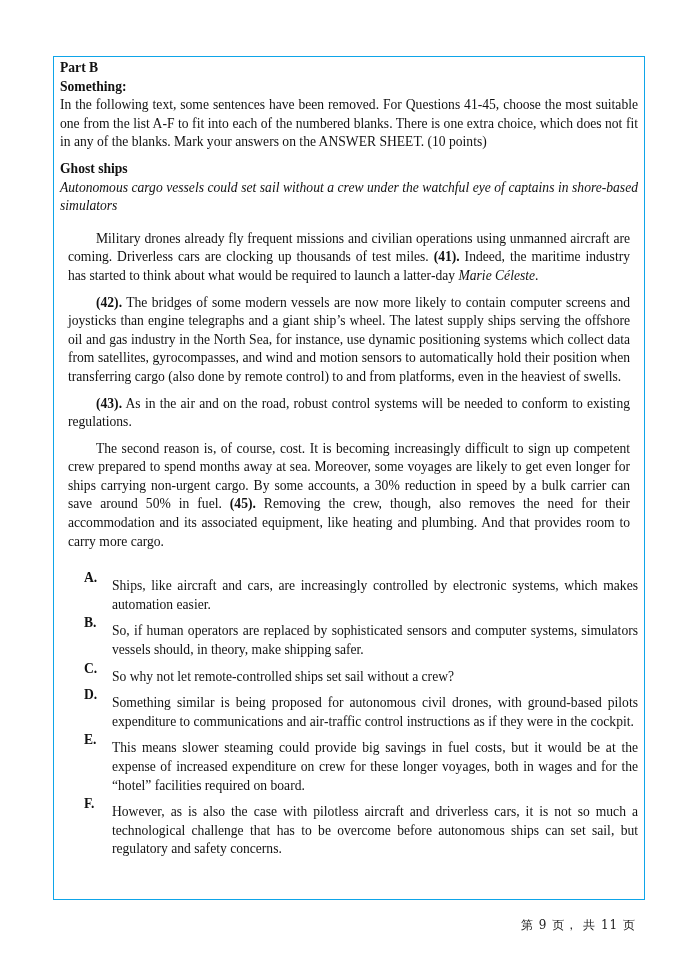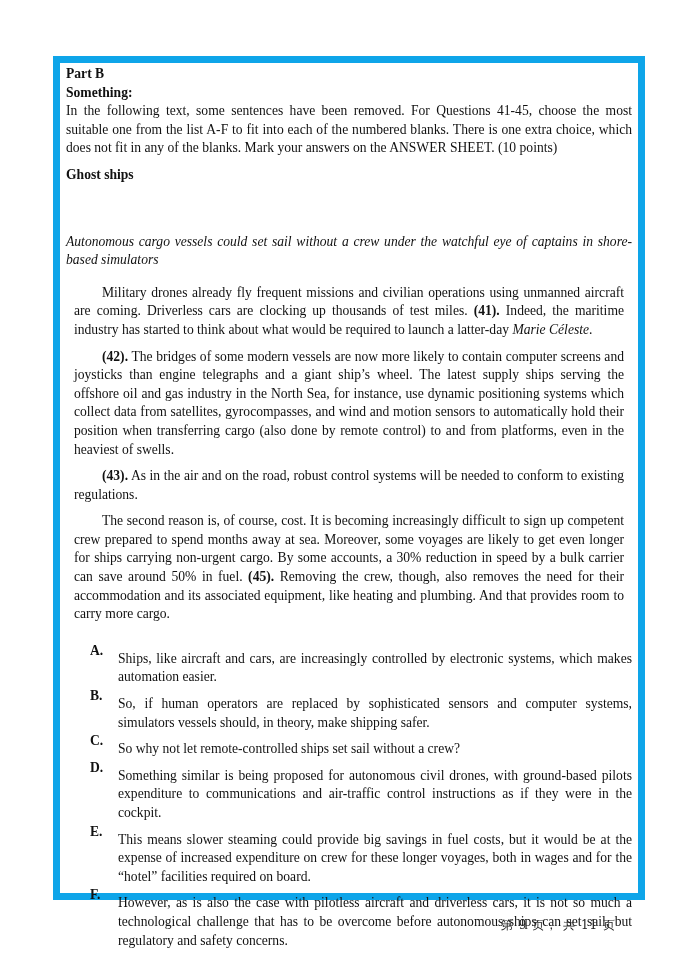--- a/index.html
+++ b/index.html
@@ -3,38 +3,38 @@
 <meta charset="utf-8">
 <style>
   html, body { margin: 0; padding: 0; background: #ffffff; }
   body {
     width: 688px; height: 971px; position: relative; overflow: hidden;
     font-family: "Liberation Serif", "DejaVu Serif", serif;
     color: #111111;
   }
   .frame {
     position: absolute; left: 53px; top: 56px; width: 592px; height: 844px;
-    border: 7px solid #0ea5e9; box-sizing: border-box;
+    border: 1px solid #0ea5e9; box-sizing: border-box;
     padding: 2px 6px 0 6px;
     font-size: 13.6px; line-height: 18.6px;
   }
   .bold { font-weight: bold; }
   .ital { font-style: italic; }
-  .justify { text-align: justify; margin-top: 48px; }
+  .justify { text-align: justify; }
   .directions-body { text-align: justify; text-align-last: left; }
   .gap-sm { height: 8px; }
   .gap-md { height: 6px; }
   .para { text-align: justify; text-indent: 28px; margin: 8px; }
   .para .blank { font-weight: bold; }
   .options { margin-top: 18px; padding-left: 24px; padding-right: 0; }
   .opt { display: flex; align-items: flex-start; }
   .opt-letter { width: 28px; flex: 0 0 28px; font-weight: bold; }
   .opt-text { flex: 1; text-align: justify; text-align-last: left; margin-top: 8px; }
   .footer {
-    position: absolute; top: 917px; left: 456px; width: 160px;
+    position: absolute; top: 917px; left: 476px; width: 160px;
     font-family: "DejaVu Serif", serif; font-size: 12px; color: #222;
     text-align: right; letter-spacing: 1px;
   }
 </style>
 </head>
 <body>
 
 <div class="frame">
   <div class="bold">Part B</div>
   <div class="bold">Something:</div>

